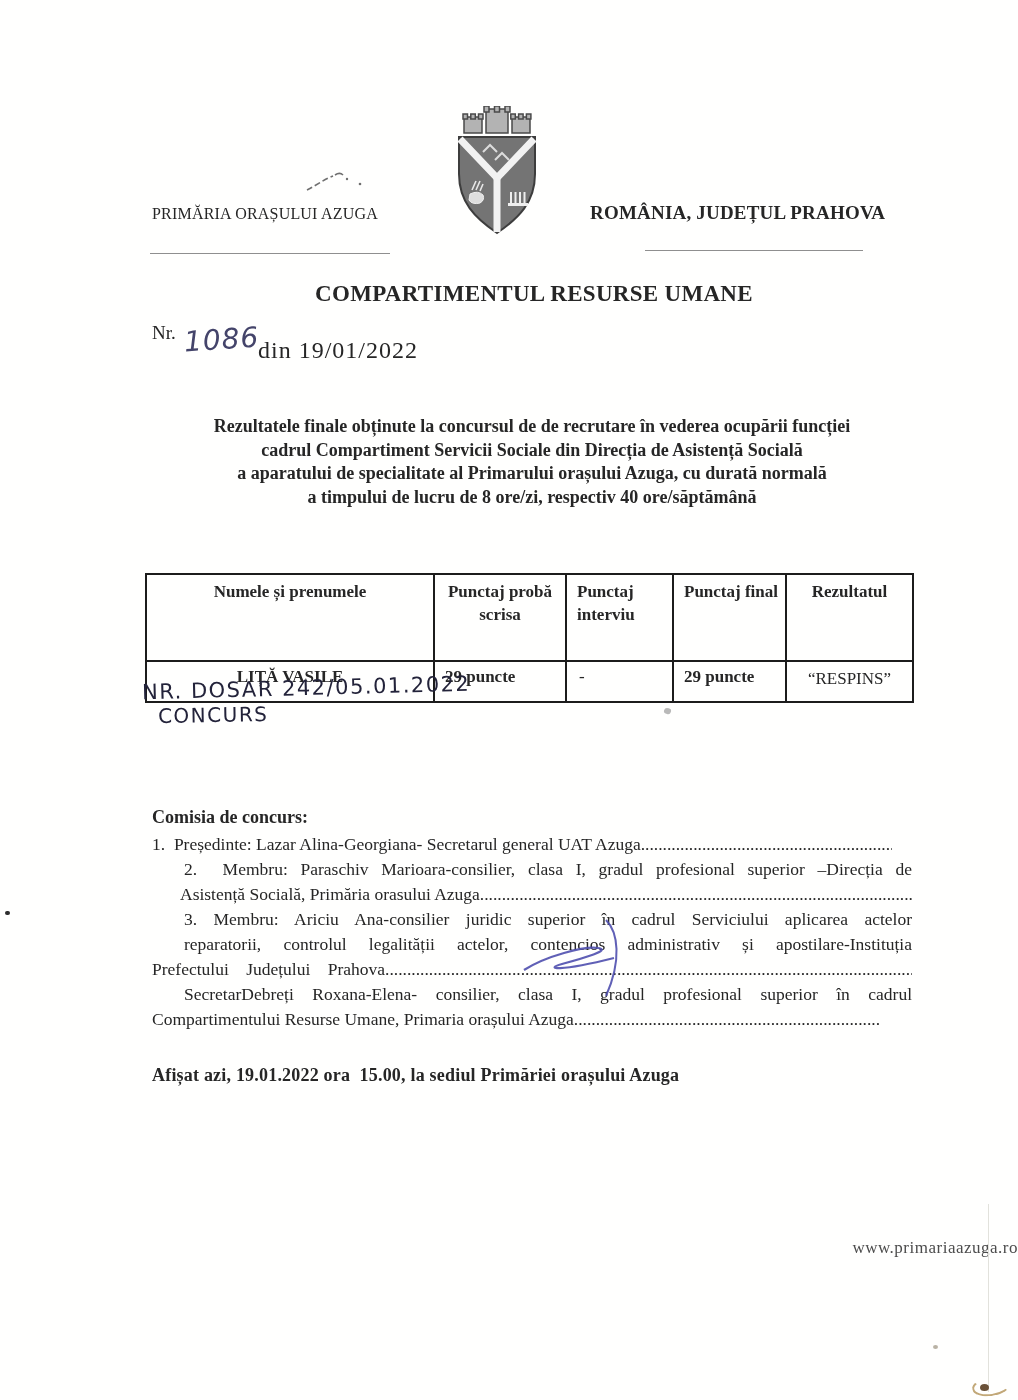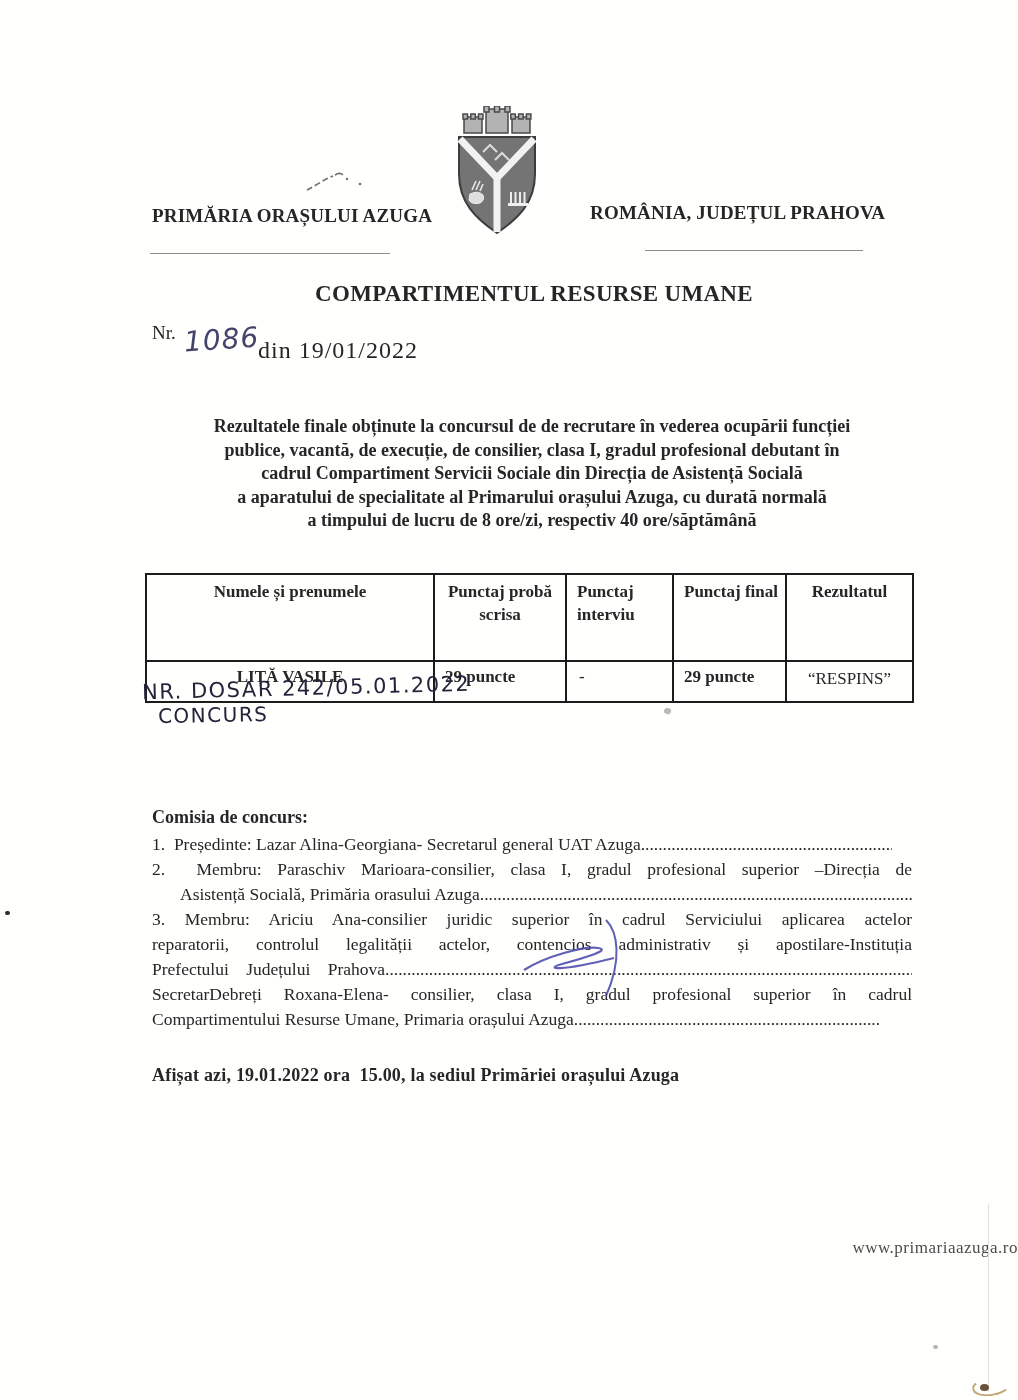--- a/index.html
+++ b/index.html
@@ -1,20 +1,20 @@
 <!DOCTYPE html>
 <html><head>
 <meta charset="utf-8">
 <style>
   html,body{margin:0;padding:0;background:#ffffff;}
   .page{position:relative;width:1018px;height:1400px;background:#fffffe;
         font-family:"Liberation Serif",serif;color:#262626;overflow:hidden;}
 
   
-  .hdr-left{position:absolute;left:152px;top:205px;font-size:19px;font-weight:bold;letter-spacing:.2px;white-space:nowrap;}
+  .hdr-left{position:absolute;left:152px;top:205px;font-size:16px;font-weight:normal;letter-spacing:.2px;white-space:nowrap;}
   .hdr-right{position:absolute;left:590px;top:202px;font-size:19px;font-weight:bold;letter-spacing:.2px;white-space:nowrap;}
   .emblem{position:absolute;left:455px;top:106px;}
   .rule-left{position:absolute;left:150px;top:253px;width:240px;height:1px;background:#8f8f8f;}
   .rule-right{position:absolute;left:645px;top:250px;width:218px;height:1px;background:#8f8f8f;}
   .pencil{position:absolute;left:303px;top:166px;}
 
   .title{position:absolute;left:152px;top:281px;width:764px;text-align:center;
          font-size:23px;font-weight:bold;letter-spacing:.3px;}
 
   .nr-prefix{position:absolute;left:152px;top:322px;font-size:19px;}
@@ -43,21 +43,21 @@
          color:#23233a;transform:rotate(-1.5deg);letter-spacing:1.5px;white-space:nowrap;}
   .hand2{position:absolute;left:158px;top:703px;font-family:"DejaVu Sans",sans-serif;font-size:20px;
          color:#23233a;transform:rotate(-1deg);letter-spacing:1.5px;white-space:nowrap;}
   .squiggle{position:absolute;left:664px;top:708px;width:7px;height:6px;border-radius:60% 40% 50% 50%;
             background:#a8a8a8;opacity:.8;transform:rotate(18deg);}
 
   
   .ctitle{position:absolute;left:152px;top:807px;font-size:18px;font-weight:bold;}
   .clines{position:absolute;left:152px;top:832px;width:760px;font-size:17.5px;line-height:25px;}
   .cline{height:25px;}
-  .jlast{text-align:justify;text-align-last:justify;-moz-text-align-last:justify;}
+  .jlast{text-align:justify;text-align-last:justify;margin-left:32px;-moz-text-align-last:justify;}
   .dotfill{white-space:nowrap;overflow:hidden;width:760px;}
   .w740{width:740px;}
   .w728{width:728px;}
   .indent{margin-left:28px;width:732px;}
   .gapline{word-spacing:13px;}
 
   .sig{position:absolute;left:518px;top:912px;}
 
   .posted{position:absolute;left:152px;top:1065px;font-size:18px;font-weight:bold;letter-spacing:.2px;white-space:nowrap;}
 
@@ -127,21 +127,20 @@
   </div>
 
   <div class="title">COMPARTIMENTUL RESURSE UMANE</div>
 
   <span class="nr-prefix">Nr.</span>
   <span class="nr-hand">1086</span>
   <span class="nr-date">din 19/01/2022</span>
 
   <div class="intro">
     <div>Rezultatele finale obținute la concursul de de recrutare în vederea ocupării funcției</div>
-    <div>publice, vacantă, de execuție, de consilier, clasa I, gradul profesional debutant în</div>
     <div>cadrul Compartiment Servicii Sociale din Direcția de Asistență Socială</div>
     <div>a aparatului de specialitate al Primarului orașului Azuga, cu durată normală</div>
     <div>a timpului de lucru de 8 ore/zi, respectiv 40 ore/săptămână</div>
   </div>
 
   <table class="rtable">
     <colgroup>
       <col style="width:288px">
         <col style="width:132px">
         <col style="width:107px">

